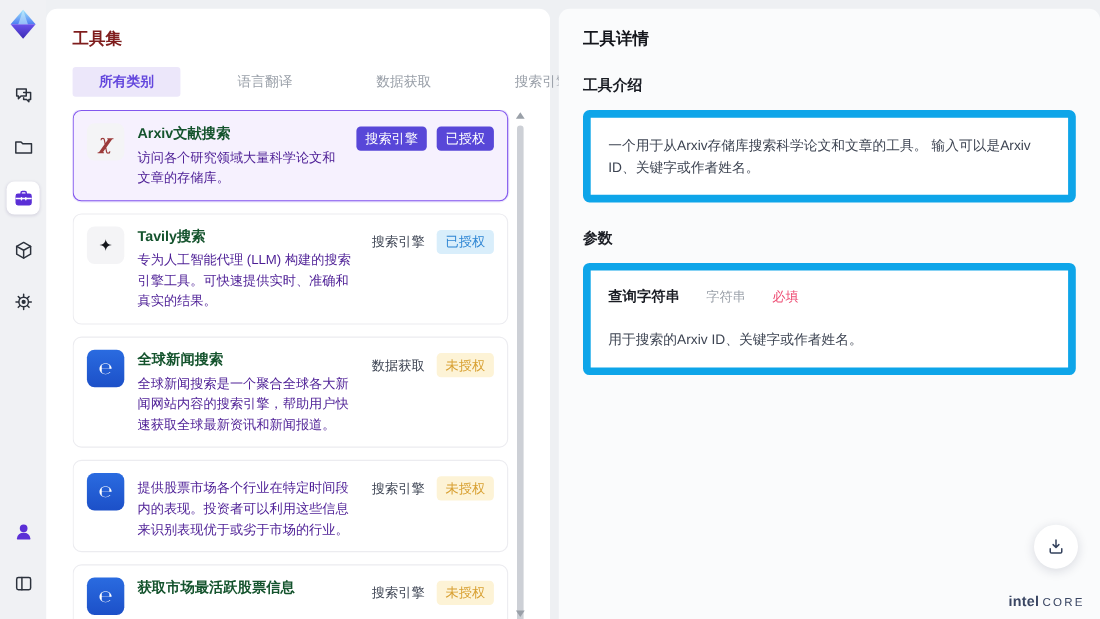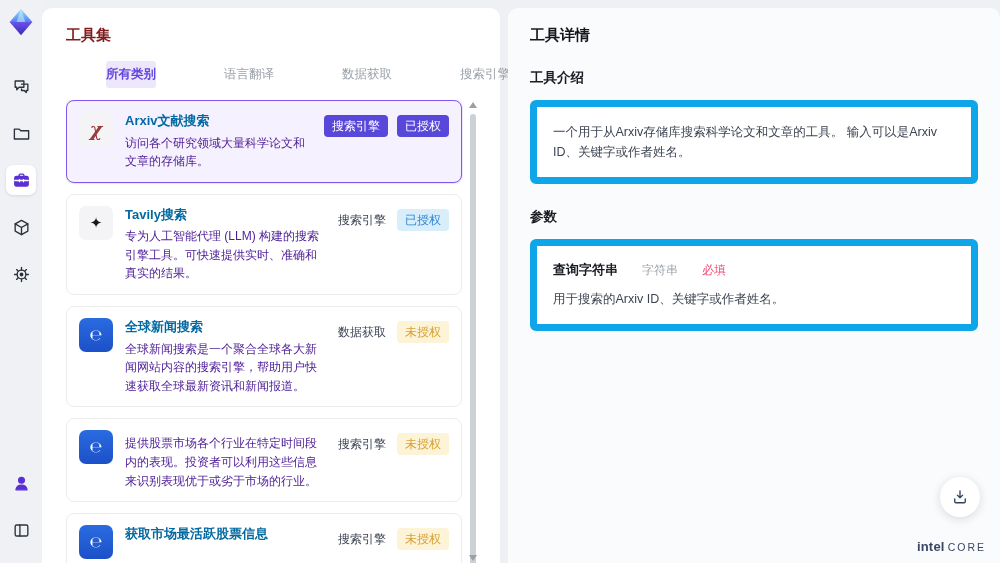--- a/index.html
+++ b/index.html
@@ -18,34 +18,34 @@
   .rail-btn.user svg { stroke:#5b2fd6; fill:#5b2fd6; }
   .rail-btn.bottom { margin-bottom:6px; }
 
   
   .main { flex:1; display:flex; gap:8px; padding-top:8px; }
 
   .panel-left { width:458px; flex:0 0 458px; background:#ffffff; border-radius:10px 10px 0 0; padding:18px 22px 0 24px; display:flex; flex-direction:column; }
   .panel-title { font-size:15px; font-weight:bold; color:#7f1d1d; }
 
   .tabs { display:flex; gap:28px; margin-top:16px; align-items:center; }
-  .tab { font-size:12.5px; color:#9aa0a9; padding:5px 0; border-radius:3px; cursor:pointer; white-space:nowrap;margin-left:40px; }
+  .tab { font-size:12.5px; color:#9aa0a9; padding:5px 24px; border-radius:3px; cursor:pointer; white-space:nowrap; }
   .tab.active { background:#ece7fa; color:#6347dd; font-weight:bold; }
 
   .cards-wrap { position:relative; flex:1; margin-top:12px; overflow:hidden; }
   .cards { overflow:hidden; height:100%; padding-right:16px; }
   .card { display:flex; gap:12px; border:1px solid #ececf0; border-radius:8px; padding:11px 12px; margin-bottom:11px; background:#fff; cursor:pointer; }
   .card.selected { border:1.5px solid #8257ee; background:#f6f1fe; box-shadow:0 0 0 1px rgba(130,87,238,.15); }
   .ticon { width:34px; height:34px; border-radius:7px; flex:0 0 34px; display:flex; align-items:center; justify-content:center; background:#f4f4f6; }
   .ticon.blue { background:linear-gradient(180deg,#2a6be0,#1c50c8); }
   .glyph-arxiv { font-family:"DejaVu Serif",serif; font-style:italic; font-weight:bold; font-size:19px; color:#9c3a3a; }
   .glyph-star { font-size:15px; color:#15171c; }
   .glyph-q { color:#fff; font-weight:bold; font-size:15px; font-family:"DejaVu Sans",sans-serif; }
   .tool-body { flex:1; min-width:0; max-width:232px; }
-  .tool-name { font-size:13px; font-weight:bold; color:#0369a1; line-height:1.35; }
+  .tool-name { font-size:13px; font-weight:bold; color:#14532d; line-height:1.35; }
   .tool-desc { font-size:12px; color:#4c1d95; line-height:1.55; margin-top:4px; }
   .tool-tags { display:flex; gap:9px; align-items:flex-start; padding-top:3px; }
   .chip { font-size:12px; line-height:1; padding:5px 8px; border-radius:4px; white-space:nowrap; }
   .chip-solid { background:#5847d8; color:#ffffff; }
   .chip-plain { color:#3e4554; padding:5px 2px; }
   .chip-blue { background:#d9eefb; color:#2f86d4; }
   .chip-yellow { background:#fdf3d6; color:#d8a032; }
 
   
   .sbar { position:absolute; top:0; right:0; bottom:0; width:10px; }
@@ -57,21 +57,21 @@
   
   .panel-right { flex:1; background:#fafbfc; border-radius:10px 10px 0 0; padding:18px 22px; position:relative; }
   .detail-title { font-size:15px; font-weight:bold; color:#14161c; }
   .section-h { font-size:13.5px; font-weight:bold; color:#191c23; margin-top:24px; }
   .white-box { background:#ffffff; border:7px solid #0ea5e9; border-radius:6px; padding:15px 16px; margin-top:13px; }
   .intro-text { font-size:12.5px; color:#3d4452; line-height:1.6; }
   .param-head { display:flex; align-items:center; gap:24px; }
   .param-name { font-size:13px; font-weight:bold; color:#191c23; }
   .param-type { font-size:12px; color:#9aa0a9; }
   .param-req { font-size:12px; color:#ee4d74; }
-  .param-desc { font-size:12.5px; color:#3d4452; margin-top:11px; line-height:1.5; }
+  .param-desc { font-size:12.5px; color:#3d4452; margin-top:21px; line-height:1.5; }
 
   .fab { position:absolute; right:20px; bottom:46px; width:40px; height:40px; border-radius:50%; background:#ffffff; box-shadow:0 2px 10px rgba(20,30,60,.15); display:flex; align-items:center; justify-content:center; cursor:pointer; }
   .fab svg { width:18px; height:18px; stroke:#33415c; stroke-width:1.8; fill:none; stroke-linecap:round; stroke-linejoin:round; }
   .brand { position:absolute; right:14px; bottom:9px; color:#3a4663; font-size:12px; white-space:nowrap; }
   .brand .b1 { font-weight:bold; font-size:13px; letter-spacing:.2px; }
   .brand .b2 { text-transform:uppercase; letter-spacing:2px; font-size:10.5px; margin-left:3px; }
 </style>
 </head>
 <body>
 

